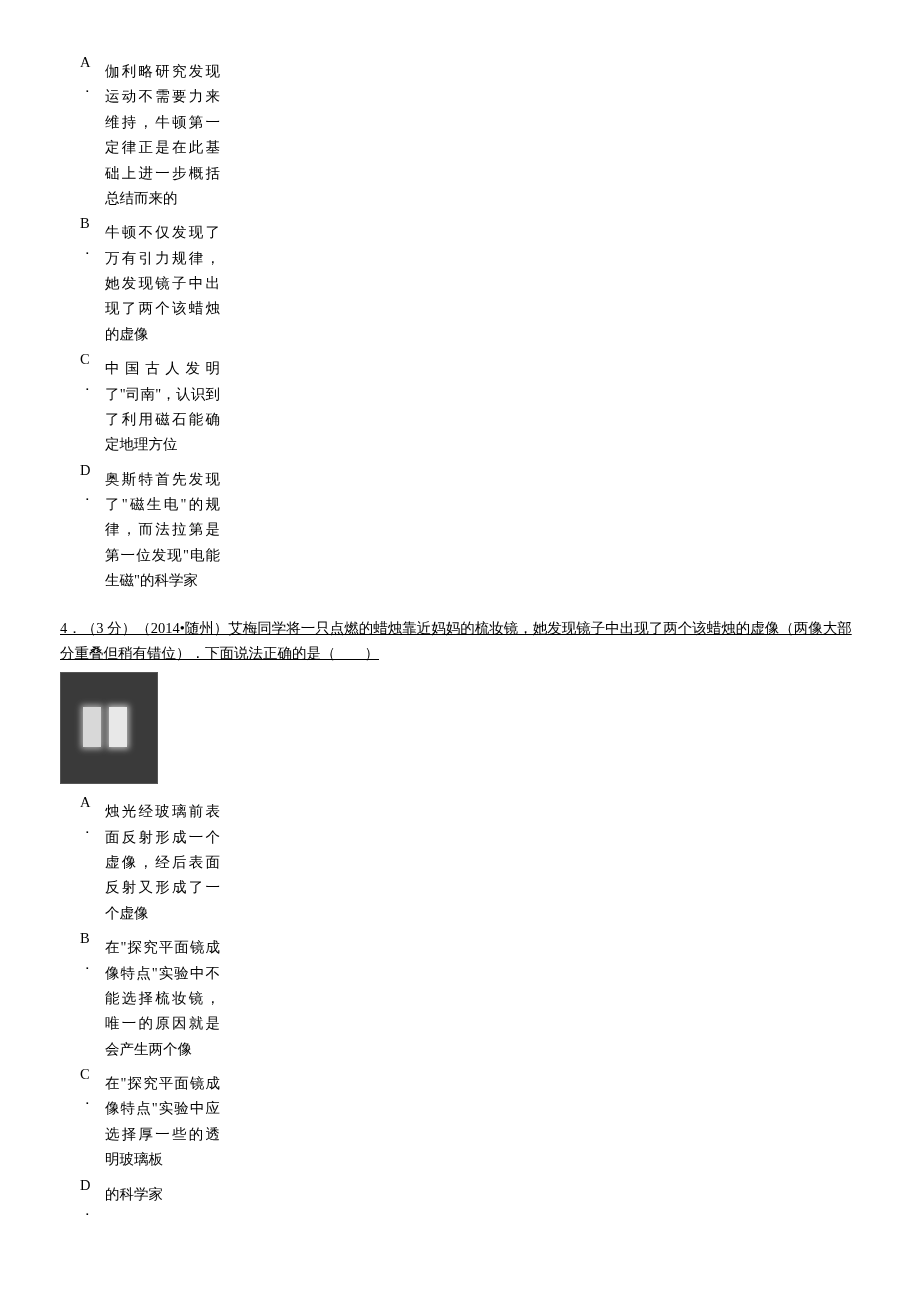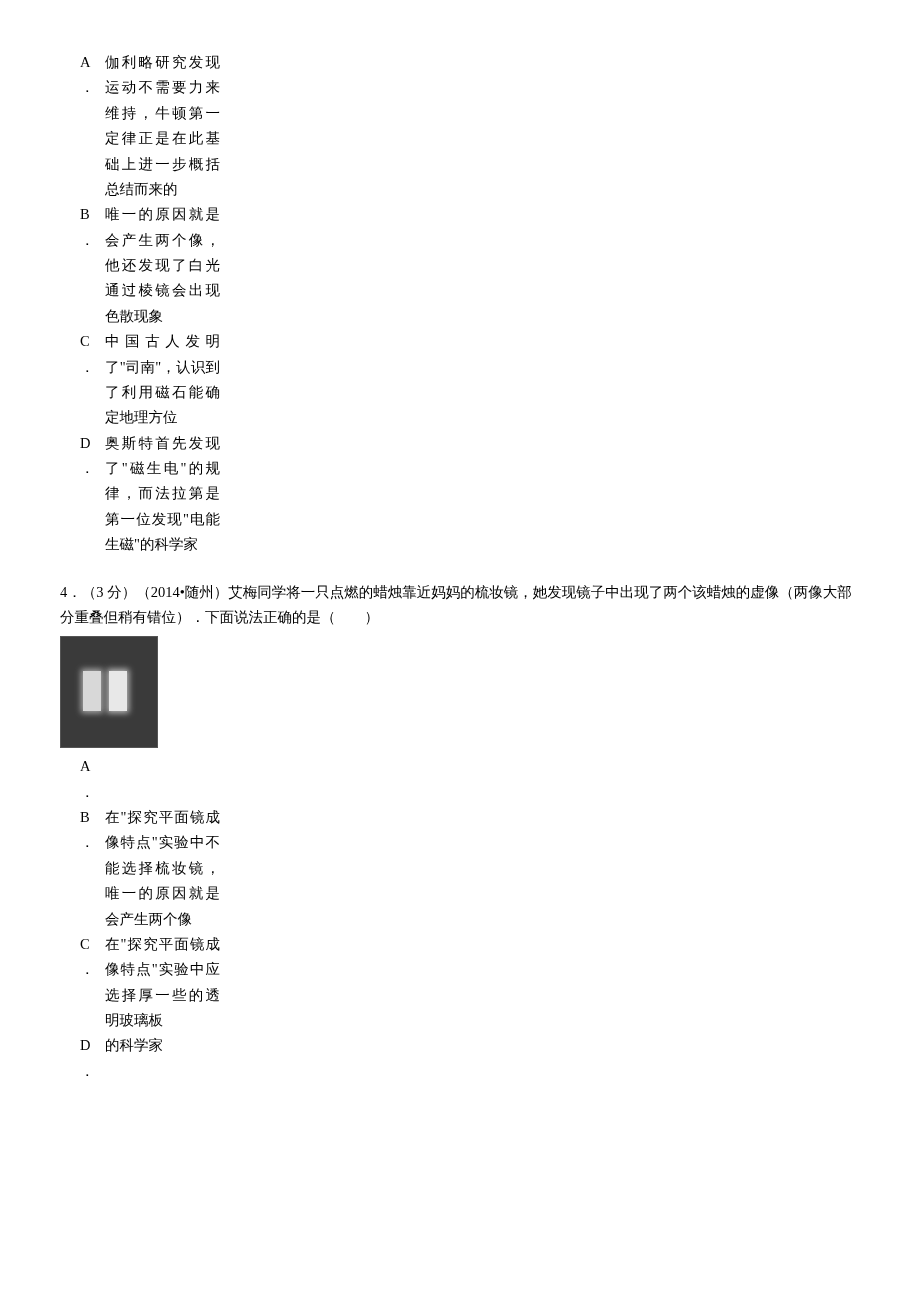--- a/index.html
+++ b/index.html
@@ -25,23 +25,25 @@
   .option-lettercol {
     flex: 0 0 25px;
     display: flex;
     flex-direction: column;
     align-items: flex-start;
   }
   .option-text {
     max-width: 115px;
     text-align: justify;
     text-justify: inter-ideograph;
+    margin-top: 9px;
   }
   .q-text {
     margin-top: 22px;
+    text-decoration: underline;
   }
   .figure {
     margin: 6px 0 6px 0;
     width: 96px;
     height: 110px;
     background: #3a3a3a;
     position: relative;
     border: 1px solid #555;
   }
   .figure::before {
@@ -76,21 +78,21 @@
       <span>．</span>
     </div>
     <div class="option-text">伽利略研究发现运动不需要力来维持，牛顿第一定律正是在此基础上进一步概括总结而来的</div>
   </div>
 
   <div class="option-row">
     <div class="option-lettercol">
       <span>B</span>
       <span>．</span>
     </div>
-    <div class="option-text">唯一的原因就是会产生两个像，他还发现了白光通过棱镜会出现色散现象</div>
+    <div class="option-text">牛顿不仅发现了万有引力规律，她发现镜子中出现了两个该蜡烛的虚像</div>
   </div>
 
   <div class="option-row">
     <div class="option-lettercol">
       <span>C</span>
       <span>．</span>
     </div>
     <div class="option-text">中国古人发明了"司南"，认识到了利用磁石能确定地理方位</div>
   </div>
 
@@ -104,20 +106,21 @@
 
   <div class="q-text">4．（3 分）（2014•随州）艾梅同学将一只点燃的蜡烛靠近妈妈的梳妆镜，她发现镜子中出现了两个该蜡烛的虚像（两像大部分重叠但稍有错位）．下面说法正确的是（　　）</div>
 
   <div class="figure"></div>
 
   <div class="option-row">
     <div class="option-lettercol">
       <span>A</span>
       <span>．</span>
     </div>
+    <div class="option-text">烛光经玻璃前表面反射形成一个虚像，经后表面反射又形成了一个虚像</div>
   </div>
 
   <div class="option-row">
     <div class="option-lettercol">
       <span>B</span>
       <span>．</span>
     </div>
     <div class="option-text">在"探究平面镜成像特点"实验中不能选择梳妆镜，唯一的原因就是会产生两个像</div>
   </div>
 

